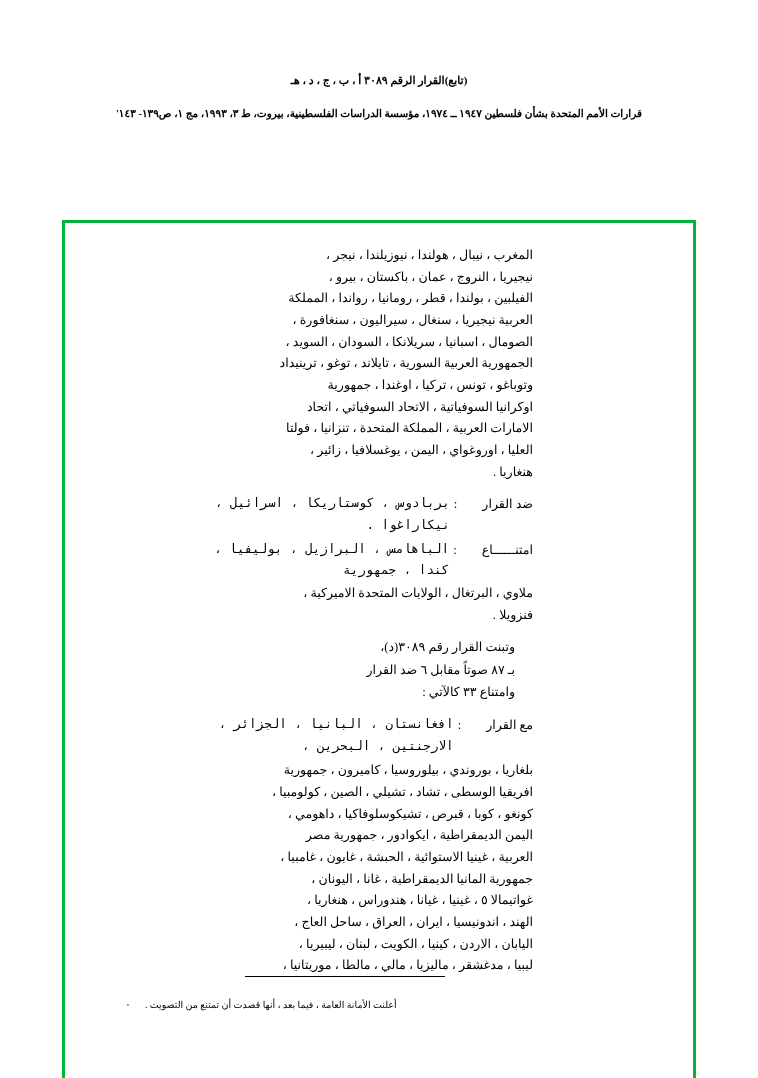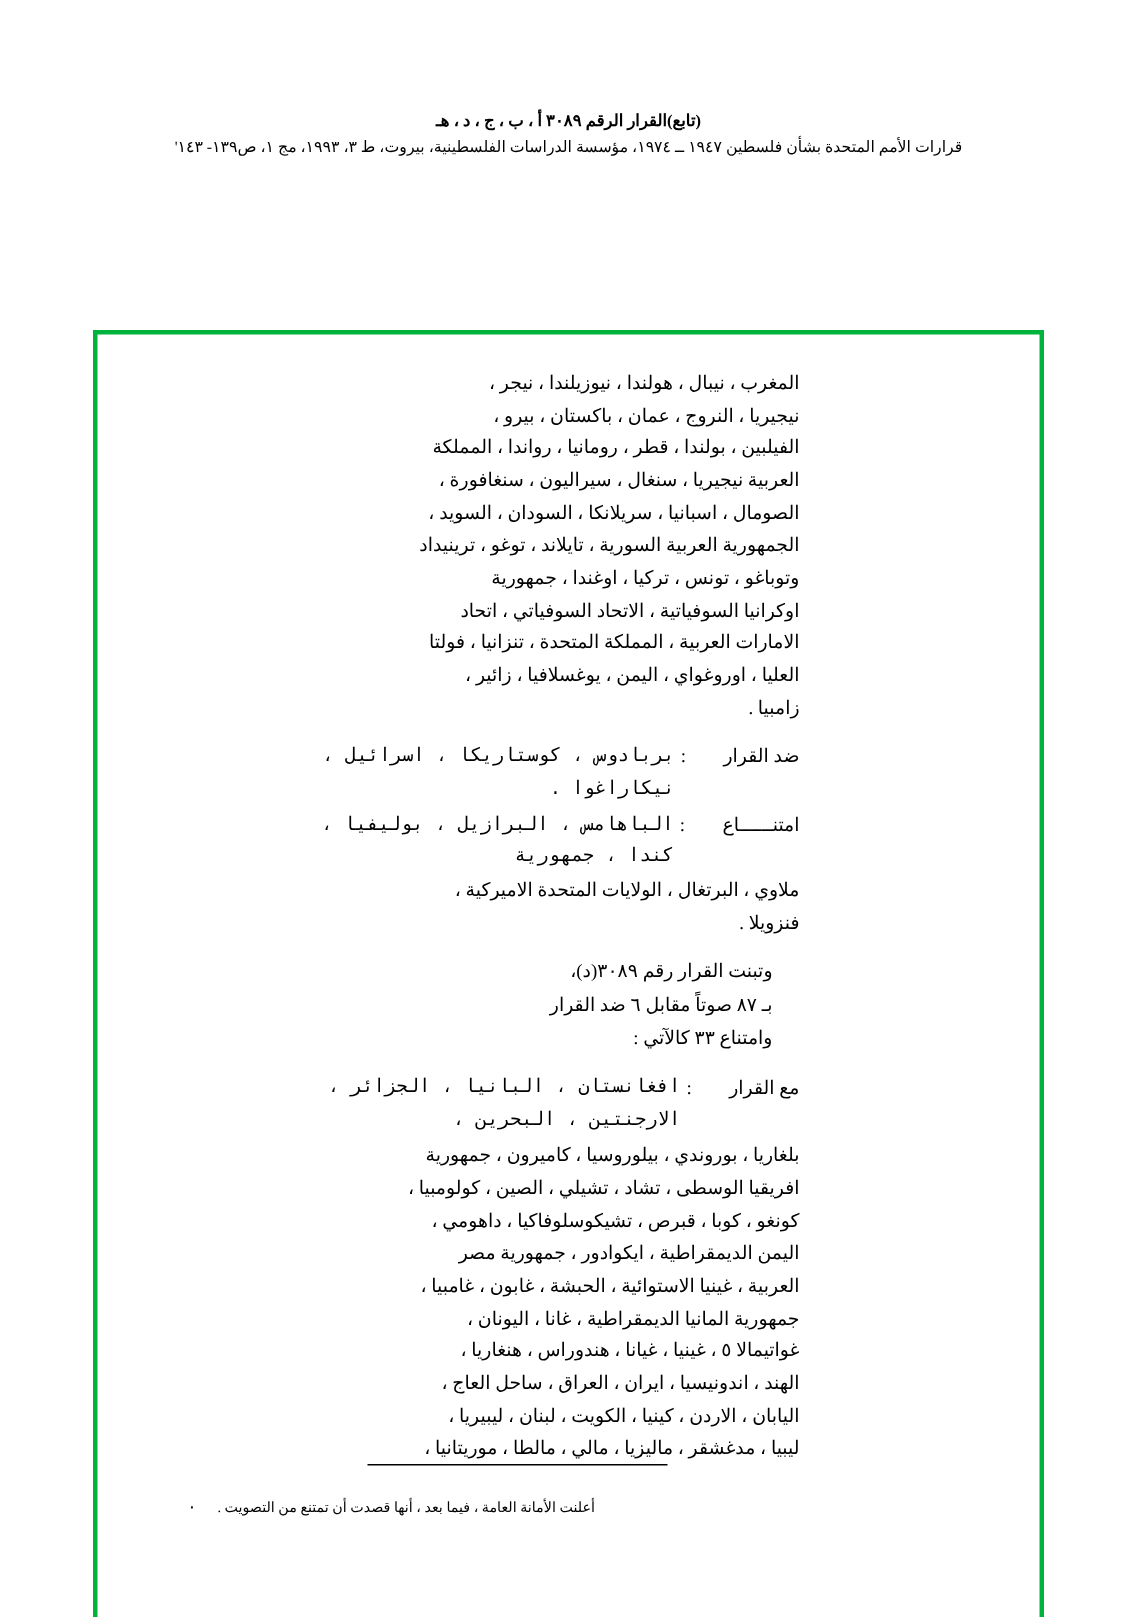--- a/index.html
+++ b/index.html
@@ -26,22 +26,22 @@
     margin-top: 74px;
   }
   .header-title {
     font-size: 11px;
     font-weight: bold;
     letter-spacing: 0.2px;
     direction: rtl;
   }
   .header-sub {
     font-size: 10.5px;
-    font-weight: normal;
-    margin-top: 4px;
+    font-weight: bold;
+    margin-top: 20px;
     direction: rtl;
   }
   .frame {
     position: absolute;
     top: 146px;
     right: 62px;
     left: 62px;
     height: 880px;
     border: 3px solid #00b33c;
     box-sizing: border-box;
@@ -129,21 +129,21 @@
         <div>المغرب ، نيبال ، هولندا ، نيوزيلندا ، نيجر ،</div>
         <div>نيجيريا ، النروج ، عمان ، باكستان ، بيرو ،</div>
         <div>الفيلبين ، بولندا ، قطر ، رومانيا ، رواندا ، المملكة</div>
         <div>العربية نيجيريا ، سنغال ، سيراليون ، سنغافورة ،</div>
         <div>الصومال ، اسبانيا ، سريلانكا ، السودان ، السويد ،</div>
         <div>الجمهورية العربية السورية ، تايلاند ، توغو ، ترينيداد</div>
         <div>وتوباغو ، تونس ، تركيا ، اوغندا ، جمهورية</div>
         <div>اوكرانيا السوفياتية ، الاتحاد السوفياتي ، اتحاد</div>
         <div>الامارات العربية ، المملكة المتحدة ، تنزانيا ، فولتا</div>
         <div>العليا ، اوروغواي ، اليمن ، يوغسلافيا ، زائير ،</div>
-        <div>زامبيا .</div>
+        <div>هنغاريا .</div>
       </div>
 
       <div class="para gap labelled">
         <span class="lbl">ضد القرار</span>
         <span class="colon">:</span>
         <span class="val">بربادوس ، كوستاريكا ، اسرائيل ، نيكاراغوا .</span>
       </div>
 
       <div class="labelled">
         <span class="lbl">امتنــــــاع</span>

